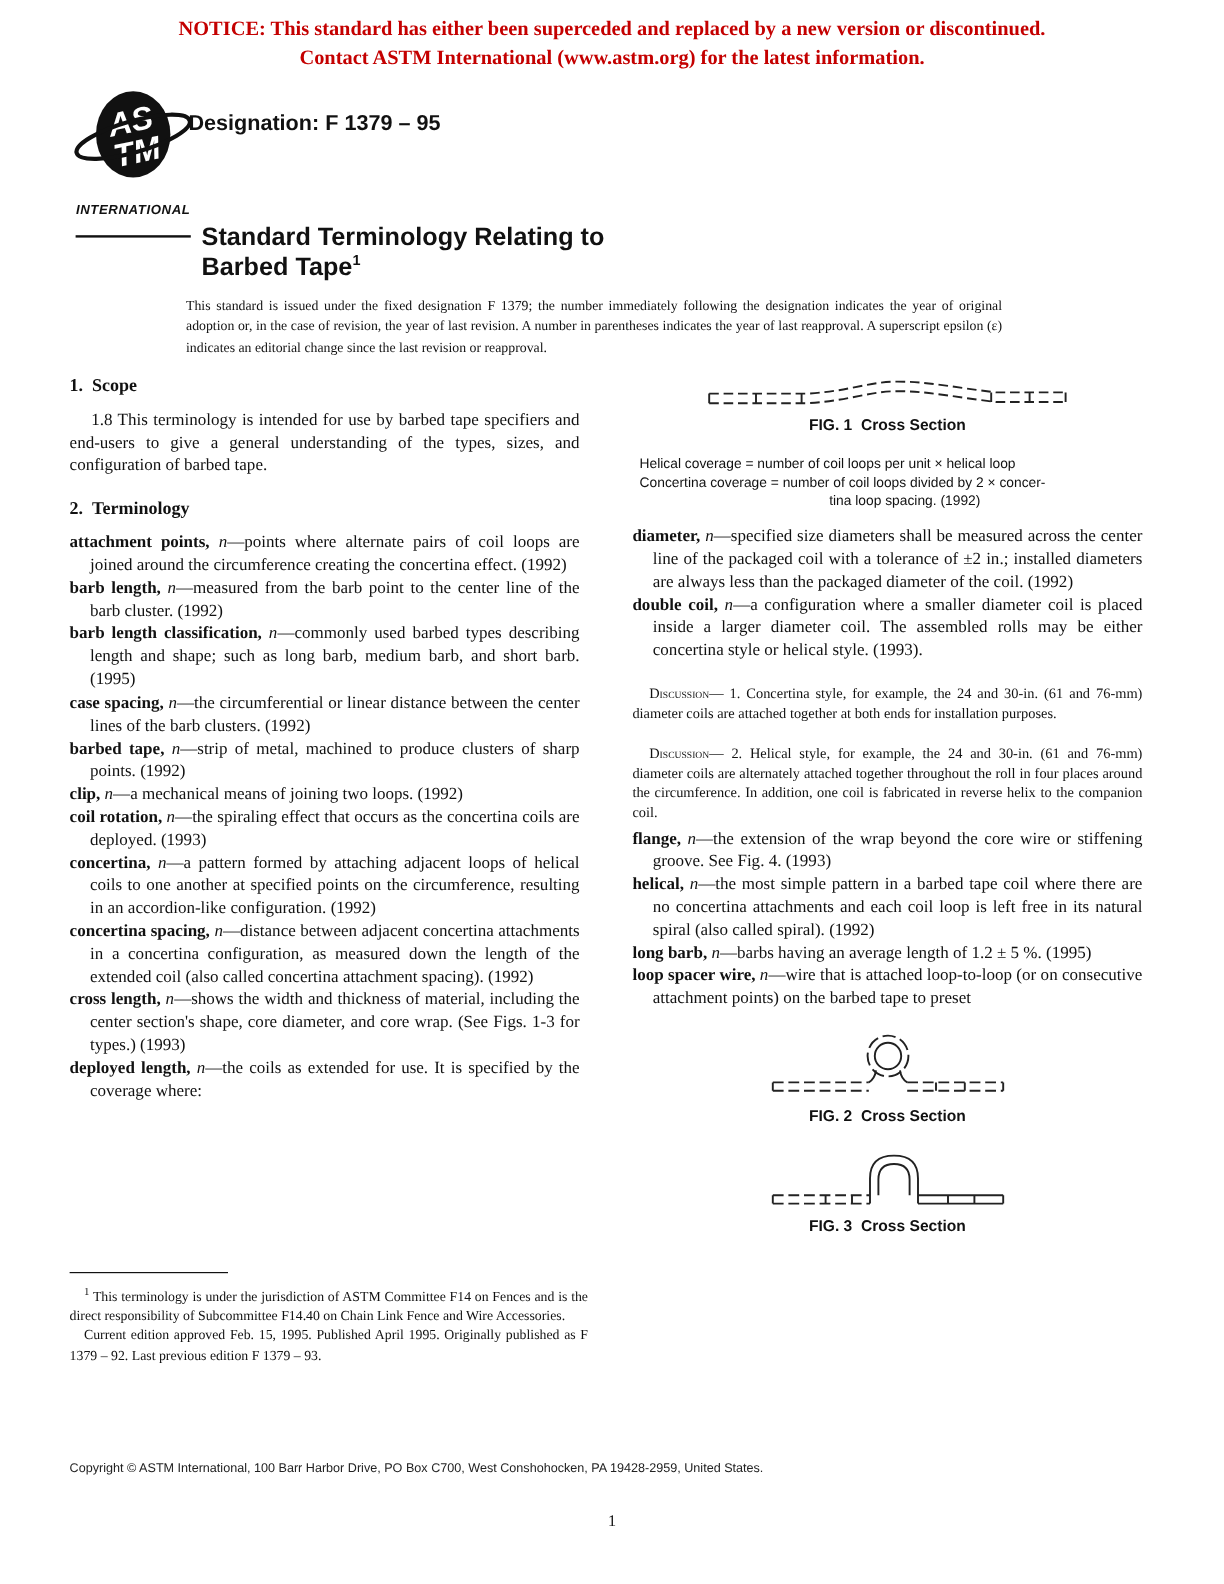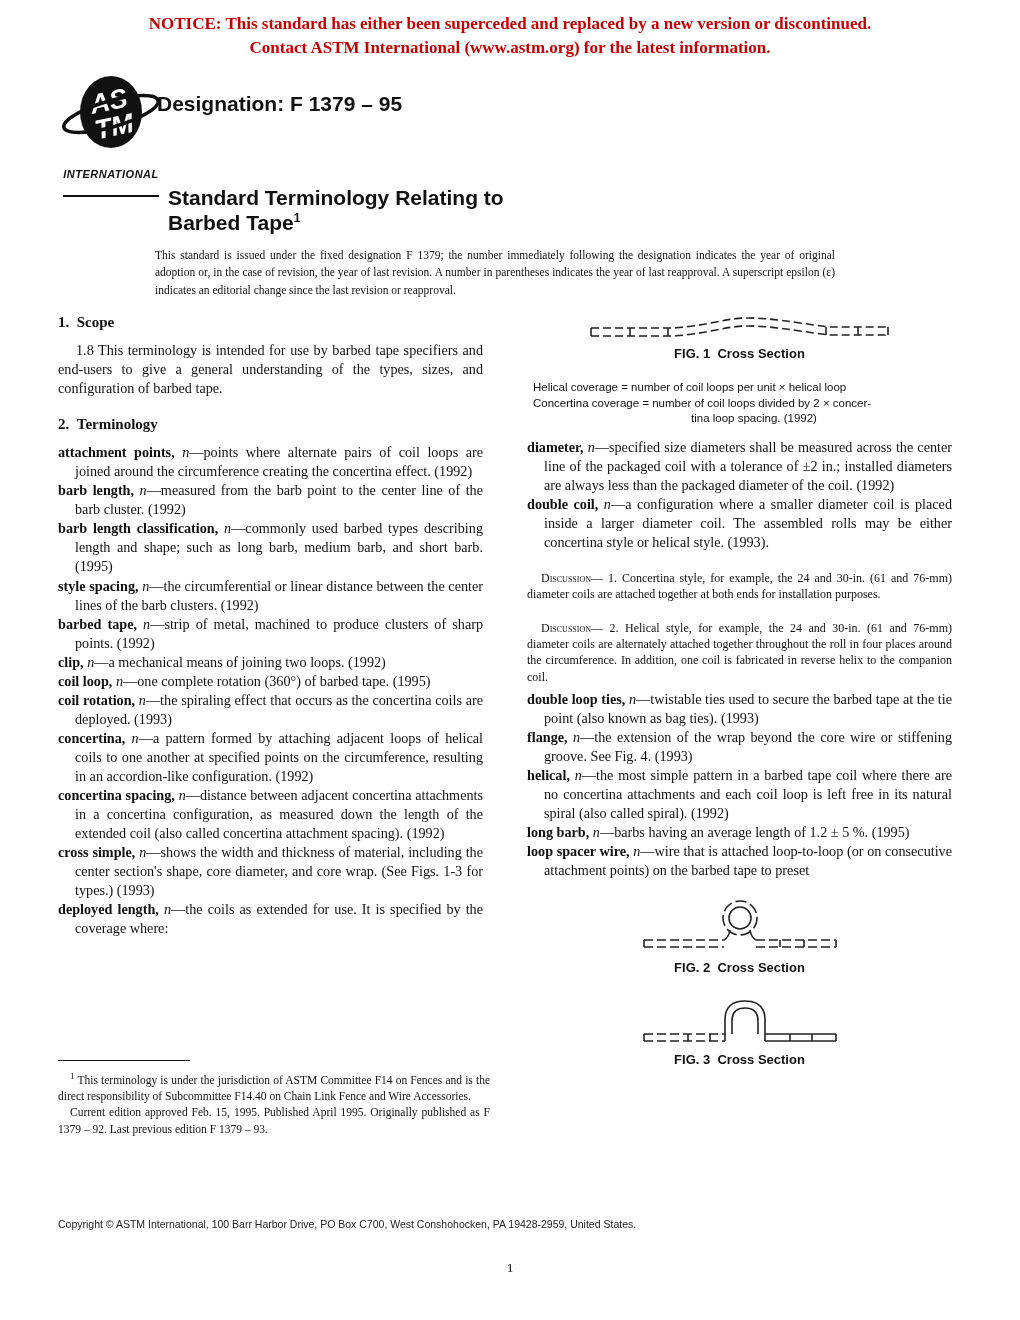--- a/index.html
+++ b/index.html
@@ -11,21 +11,21 @@
           color:#c40000;font-weight:bold;font-size:17px;line-height:1.4;
           font-family:"Liberation Serif",serif;}
 
   
   .logo{position:absolute;left:56px;top:74px;width:110px;text-align:center;}
   .logo-intl{font-family:"Liberation Sans",sans-serif;font-weight:bold;font-style:italic;
              font-size:11px;letter-spacing:.5px;border-bottom:2px solid #111;
              display:inline-block;padding-bottom:15px;margin-top:-6px;}
 
   .designation{position:absolute;left:157px;top:92px;
-               font-family:"Liberation Sans",sans-serif;font-weight:bold;font-size:21px;}
+               font-family:"Liberation Sans",sans-serif;font-weight:bold;font-size:18px;}
 
   .title{position:absolute;left:155px;top:172px;margin:13px;
          font-family:"Liberation Sans",sans-serif;font-weight:bold;font-size:21px;line-height:1.2;}
   .title sup{font-size:12px;}
 
   .issued{position:absolute;left:155px;top:247px;width:680px;margin:0;
           font-size:11.5px;line-height:1.5;text-align:justify;}
 
   
   .col{position:absolute;top:312px;width:425px;font-size:14.2px;line-height:1.34;text-align:justify;}
@@ -90,28 +90,27 @@
   <p class="issued">This standard is issued under the fixed designation F 1379; the number immediately following the designation indicates the year of original adoption or, in the case of revision, the year of last revision. A number in parentheses indicates the year of last reapproval. A superscript epsilon (ε) indicates an editorial change since the last revision or reapproval.</p>
 
   <div class="col col-left">
     <h2 class="sect-heading">1.&nbsp;&nbsp;Scope</h2>
     <p class="scope-para">1.8 This terminology is intended for use by barbed tape specifiers and end-users to give a general understanding of the types, sizes, and configuration of barbed tape.</p>
     <h2 class="sect-heading">2.&nbsp;&nbsp;Terminology</h2>
     <div id="defs-left">
         <p class="def"><span class="term">attachment points,</span><span class="pos"> n</span><span>—points where alternate pairs of coil loops are joined around the circumference creating the concertina effect. (1992)</span></p>
         <p class="def"><span class="term">barb length,</span><span class="pos"> n</span><span>—measured from the barb point to the center line of the barb cluster. (1992)</span></p>
         <p class="def"><span class="term">barb length classification,</span><span class="pos"> n</span><span>—commonly used barbed types describing length and shape; such as long barb, medium barb, and short barb. (1995)</span></p>
-        <p class="def"><span class="term">style spacing,</span><span class="pos"> n</span><span>—the circumferential or linear distance between the center lines of the barb clusters. (1992)</span></p>
+        <p class="def"><span class="term">case spacing,</span><span class="pos"> n</span><span>—the circumferential or linear distance between the center lines of the barb clusters. (1992)</span></p>
         <p class="def"><span class="term">barbed tape,</span><span class="pos"> n</span><span>—strip of metal, machined to produce clusters of sharp points. (1992)</span></p>
         <p class="def"><span class="term">clip,</span><span class="pos"> n</span><span>—a mechanical means of joining two loops. (1992)</span></p>
-        <p class="def"><span class="term">coil loop,</span><span class="pos"> n</span><span>—one complete rotation (360°) of barbed tape. (1995)</span></p>
         <p class="def"><span class="term">coil rotation,</span><span class="pos"> n</span><span>—the spiraling effect that occurs as the concertina coils are deployed. (1993)</span></p>
         <p class="def"><span class="term">concertina,</span><span class="pos"> n</span><span>—a pattern formed by attaching adjacent loops of helical coils to one another at specified points on the circumference, resulting in an accordion-like configuration. (1992)</span></p>
         <p class="def"><span class="term">concertina spacing,</span><span class="pos"> n</span><span>—distance between adjacent concertina attachments in a concertina configuration, as measured down the length of the extended coil (also called concertina attachment spacing). (1992)</span></p>
-        <p class="def"><span class="term">cross simple,</span><span class="pos"> n</span><span>—shows the width and thickness of material, including the center section's shape, core diameter, and core wrap. (See Figs. 1-3 for types.) (1993)</span></p>
+        <p class="def"><span class="term">cross length,</span><span class="pos"> n</span><span>—shows the width and thickness of material, including the center section's shape, core diameter, and core wrap. (See Figs. 1-3 for types.) (1993)</span></p>
         <p class="def"><span class="term">deployed length,</span><span class="pos"> n</span><span>—the coils as extended for use. It is specified by the coverage where:</span></p>
       </div>
   </div>
 
   <div class="col col-right">
 
     <div class="figure">
       <svg class="figdraw" width="304" height="32" viewBox="0 0 304 32">
         <g fill="none" stroke="#222" stroke-width="1.6" stroke-dasharray="8 4">
           <path d="M3,16 L85,16 C120,14 136,6 160,6 C186,6 208,11 242,15 L300,15"></path>
@@ -133,21 +132,20 @@
       <div class="l1">Helical coverage = number of coil loops per unit × helical loop</div>
       <div class="l3">Concertina coverage = number of coil loops divided by 2 × concer-</div>
       <div class="l4">tina loop spacing. (1992)</div>
     </div>
 
     <div id="defs-right">
         <p class="def"><span class="term">diameter,</span><span class="pos"> n</span><span>—specified size diameters shall be measured across the center line of the packaged coil with a tolerance of ±2 in.; installed diameters are always less than the packaged diameter of the coil. (1992)</span></p>
         <p class="def"><span class="term">double coil,</span><span class="pos"> n</span><span>—a configuration where a smaller diameter coil is placed inside a larger diameter coil. The assembled rolls may be either concertina style or helical style. (1993).</span></p>
         <p class="disc"><span class="disc-label">Discussion—</span><span> 1. Concertina style, for example, the 24 and 30-in. (61 and 76-mm) diameter coils are attached together at both ends for installation purposes.</span></p>
         <p class="disc"><span class="disc-label">Discussion—</span><span> 2. Helical style, for example, the 24 and 30-in. (61 and 76-mm) diameter coils are alternately attached together throughout the roll in four places around the circumference. In addition, one coil is fabricated in reverse helix to the companion coil.</span></p>
-        <p class="def"><span class="term">double loop ties,</span><span class="pos"> n</span><span>—twistable ties used to secure the barbed tape at the tie point (also known as bag ties). (1993)</span></p>
         <p class="def"><span class="term">flange,</span><span class="pos"> n</span><span>—the extension of the wrap beyond the core wire or stiffening groove. See Fig. 4. (1993)</span></p>
         <p class="def"><span class="term">helical,</span><span class="pos"> n</span><span>—the most simple pattern in a barbed tape coil where there are no concertina attachments and each coil loop is left free in its natural spiral (also called spiral). (1992)</span></p>
         <p class="def"><span class="term">long barb,</span><span class="pos"> n</span><span>—barbs having an average length of 1.2 ± 5 %. (1995)</span></p>
         <p class="def"><span class="term">loop spacer wire,</span><span class="pos"> n</span><span>—wire that is attached loop-to-loop (or on consecutive attachment points) on the barbed tape to preset</span></p>
       </div>
 
     <div class="figure fig-mid">
       <svg class="figdraw" width="200" height="62" viewBox="0 0 200 62">
         <g fill="none" stroke="#222" stroke-width="1.6" stroke-dasharray="9 4">
           <path d="M4,44 L84,44"></path>

